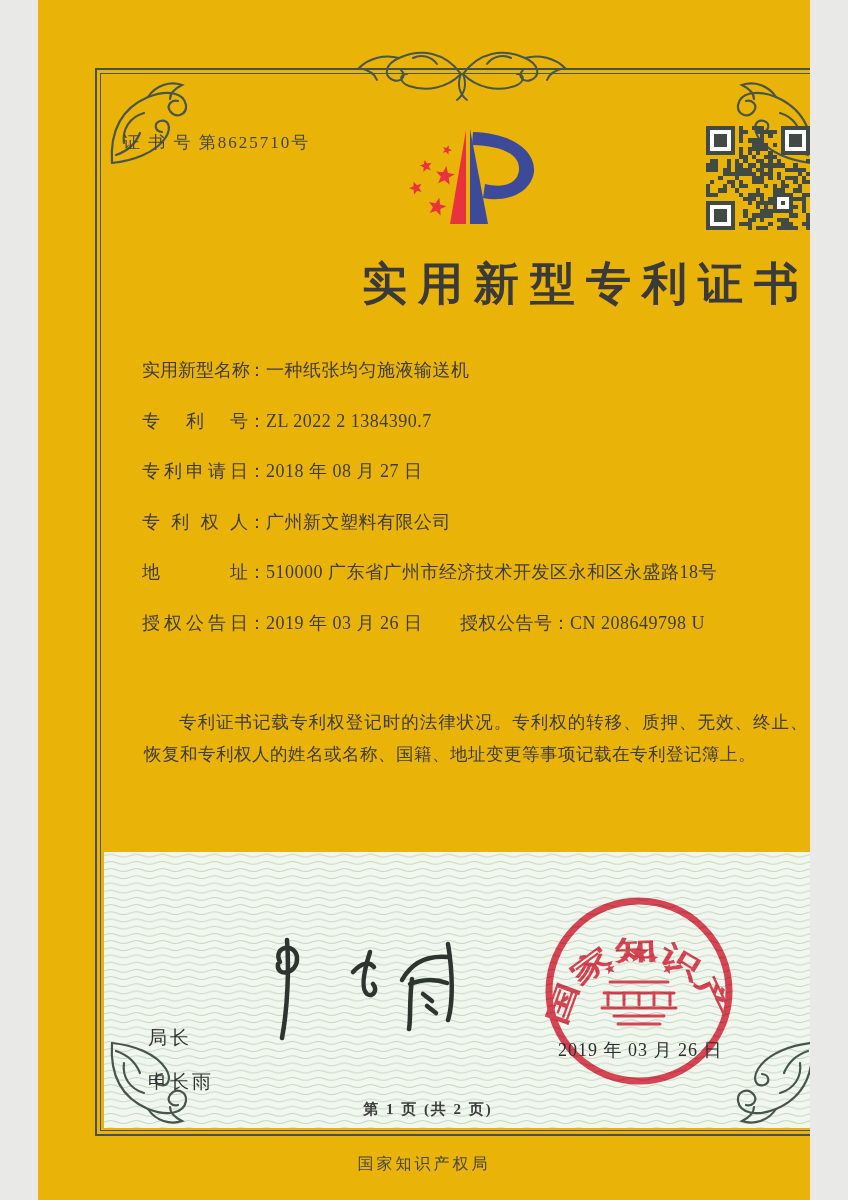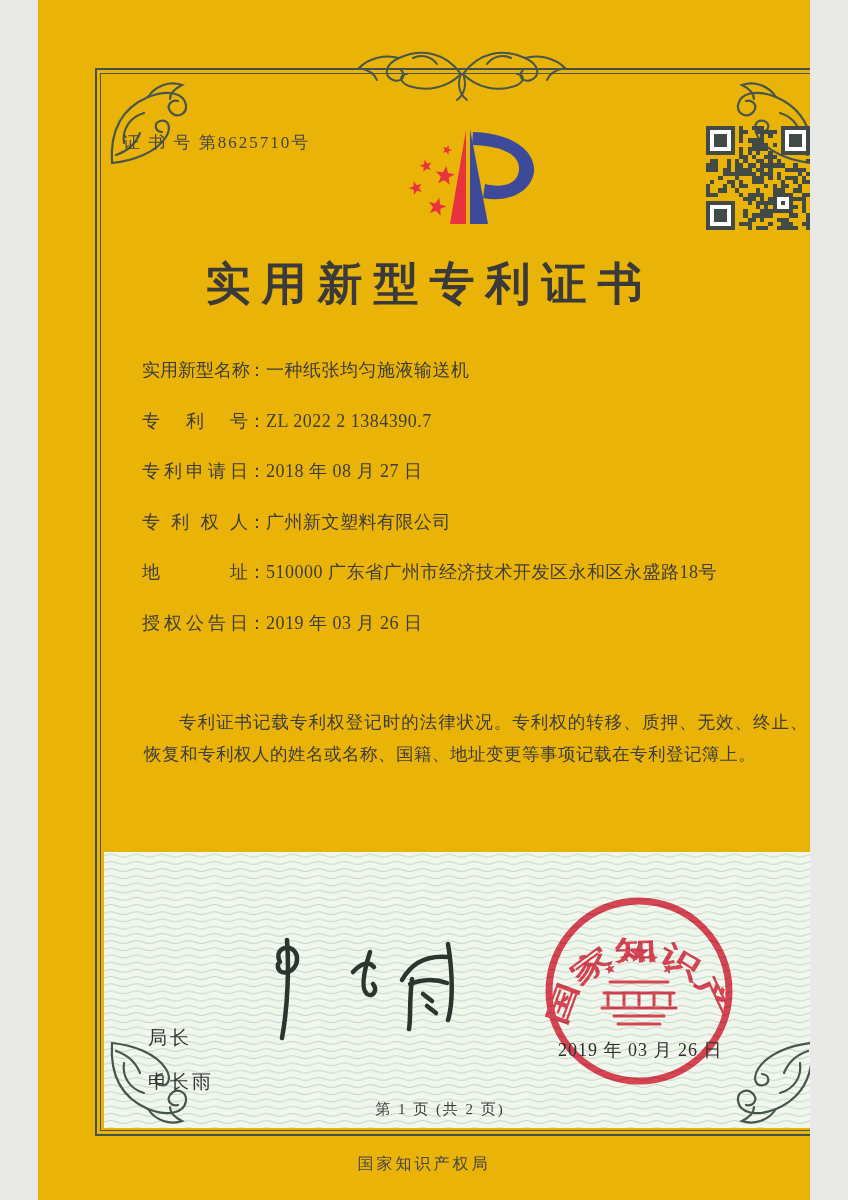--- a/index.html
+++ b/index.html
@@ -20,21 +20,21 @@
   .corner.tr{transform:scaleX(-1);}
   .corner.bl{transform:scaleY(-1);}
   .corner.br{transform:scale(-1,-1);}
   
   .wavezone{position:absolute;left:66px;top:852px;width:716px;height:276px;}
   
   .cert-number{position:absolute;left:85px;top:131px;font-size:17px;letter-spacing:2px;color:#454545;}
   .logo{position:absolute;left:346px;top:122px;width:172px;height:112px;}
   .qr{position:absolute;left:668px;top:126px;width:104px;height:104px;}
   .title{
-    position:absolute;left:0;top:254px;width:100%;text-align:center;
+    position:absolute;left:0;top:254px;width:100%;text-align:right;
     font-size:45px;font-weight:700;letter-spacing:11px;text-indent:11px;color:#3a3a3a;font-family:Liberation Mono, monospace;
   }
   
   .fields{position:absolute;left:104px;top:358px;width:668px;font-size:18px;color:#3d3d3d;}
   .frow{position:relative;height:50.5px;white-space:nowrap;}
   .flabel{display:inline-block;width:106px;text-align:justify;text-align-last:justify;vertical-align:top;}
   .fcolon{display:inline-block;width:18px;}
   .fvalue{letter-spacing:.5px;}
   .fpair2{position:absolute;left:318px;top:0;}
   
@@ -42,21 +42,21 @@
     text-align:justify;color:#3d3d3d;letter-spacing:.5px;}
   .paras p{margin:0 0 6px 0;text-indent:2em;}
   
   .signer{position:absolute;left:110px;top:1025px;font-size:19px;color:#333;letter-spacing:3px;}
   .signer .name{margin-top:18px;text-align:right;}
   .signature{position:absolute;left:212px;top:932px;width:240px;height:118px;}
   
   .seal{position:absolute;left:500px;top:890px;width:202px;height:202px;mix-blend-mode:multiply;}
   .seal-date{position:absolute;left:520px;top:1038px;font-size:18px;letter-spacing:1px;color:#2e2e2e;z-index:3;}
   
-  .page-number{position:absolute;left:16px;top:1100px;width:100%;text-align:center;font-size:15px;color:#3d3d3d;letter-spacing:2px;}
+  .page-number{position:absolute;left:4px;top:1100px;width:100%;text-align:center;font-size:15px;color:#3d3d3d;letter-spacing:2px;font-weight:bold;}
   .back-note{position:absolute;left:0;top:1154px;width:100%;text-align:center;font-size:16px;color:#474747;letter-spacing:3px;}
 </style>
 </head>
 <body>
 
 <div class="page">
 
   <div class="wavezone">
     <svg width="716" height="276" xmlns="http://www.w3.org/2000/svg">
       <defs>
@@ -391,20 +391,21 @@
       <span class="flabel">专利申请日</span><span class="fcolon">：</span><span class="fvalue">2018 年 08 月 27 日</span>
     </div>
     <div class="frow">
       <span class="flabel">专利权人</span><span class="fcolon">：</span><span class="fvalue">广州新文塑料有限公司</span>
     </div>
     <div class="frow">
       <span class="flabel">地址</span><span class="fcolon">：</span><span class="fvalue">510000 广东省广州市经济技术开发区永和区永盛路18号</span>
     </div>
     <div class="frow">
       <span class="flabel">授权公告日</span><span class="fcolon">：</span><span class="fvalue">2019 年 03 月 26 日</span>
+      <span class="fpair2"><span class="flabel" style="width:92px">授权公告号</span><span class="fcolon">：</span><span class="fvalue">CN 208649798 U</span></span>
     </div>
   </div>
 
   <div class="paras">
     <p>专利证书记载专利权登记时的法律状况。专利权的转移、质押、无效、终止、恢复和专利权人的姓名或名称、国籍、地址变更等事项记载在专利登记簿上。</p>
   </div>
 
   <div class="signer">
     <div>局长</div>
     <div class="name">申长雨</div>

